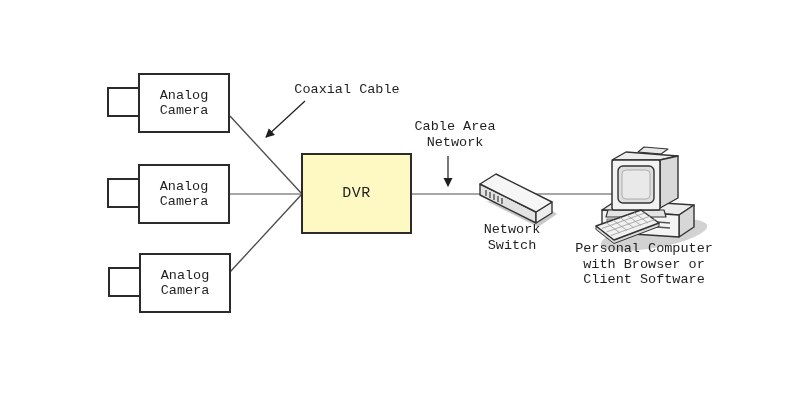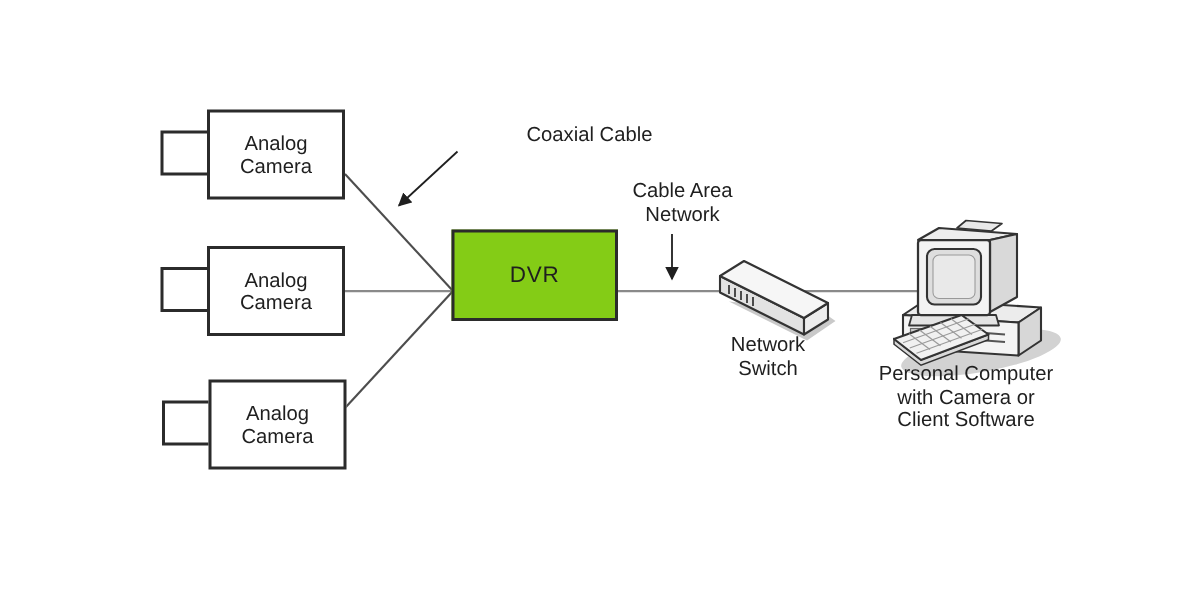--- a/index.html
+++ b/index.html
@@ -2,21 +2,21 @@
 <html><head>
 <meta charset="utf-8">
 <style>
   html, body { margin: 0; padding: 0; background: #ffffff; }
   .stage {
     position: relative;
     width: 800px;
     height: 400px;
     background: #ffffff;
     overflow: hidden;
-    font-family: Liberation Sans, sans-serif;
+    font-family: Liberation Mono, monospace;
     color: #1f1f1f;
   }
   .stage svg.wires { position: absolute; left: 0; top: 0; }
   .cam {
     position: absolute;
     width: 123px;
     height: 60px;
   }
   .cam .lens {
     position: absolute;
@@ -37,23 +37,23 @@
     align-items: center;
     justify-content: center;
     text-align: center;
     font-size: 13.5px;
     line-height: 15px;
     white-space: pre-line;
   }
   .dvr {
     position: absolute;
     left: 301px; top: 153px;
-    width: 111px; height: 61px;
+    width: 111px; height: 81px;
     border: 2px solid #2b2b2b;
-    background: #84cc16;
+    background: #fef9c3;
     box-sizing: border-box;
     display: flex;
     align-items: center;
     justify-content: center;
     font-size: 15px;
     letter-spacing: 0.5px;
   }
   .lbl {
     position: absolute;
     transform: translateX(-50%);
@@ -157,25 +157,25 @@
     <div class="body">
       <span>Analog
 Camera</span>
     </div>
   </div>
 
   <div class="dvr">
     <span>DVR</span>
   </div>
 
-  <div class="lbl" style="left:347px; top:82px;margin-left:46px;">Coaxial Cable</div>
+  <div class="lbl" style="left:347px; top:82px;">Coaxial Cable</div>
 
   <div class="lbl" style="left:455px; top:119px;">Cable Area
 Network</div>
 
   <div class="lbl" style="left:512px; top:222px;">Network
 Switch</div>
 
   <div class="lbl" style="left:644px; top:241px;">Personal Computer
-with Camera or
+with Browser or
 Client Software</div>
 
 </div>
 
 </body></html>

